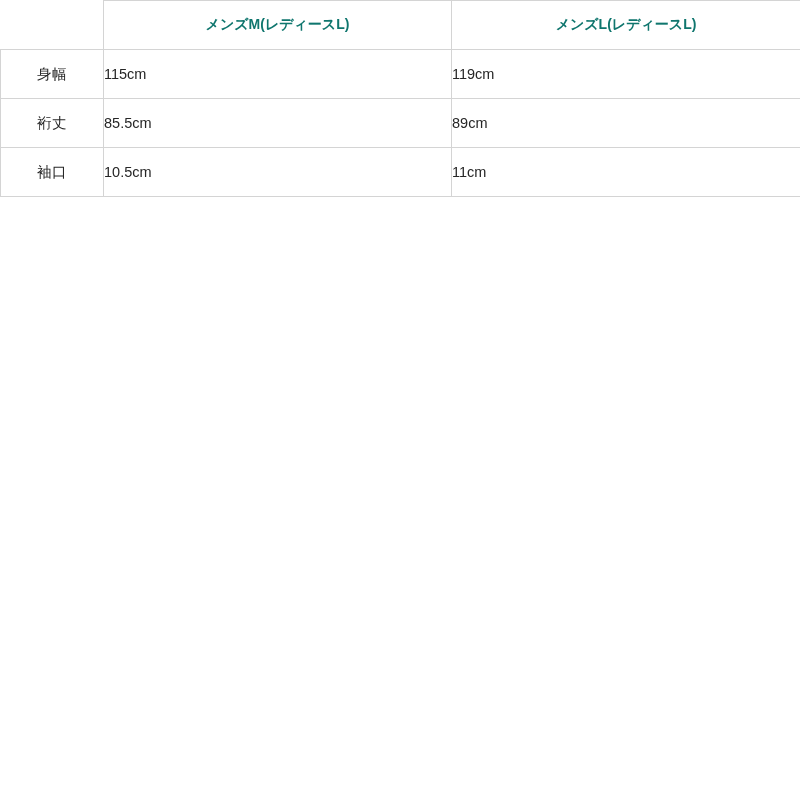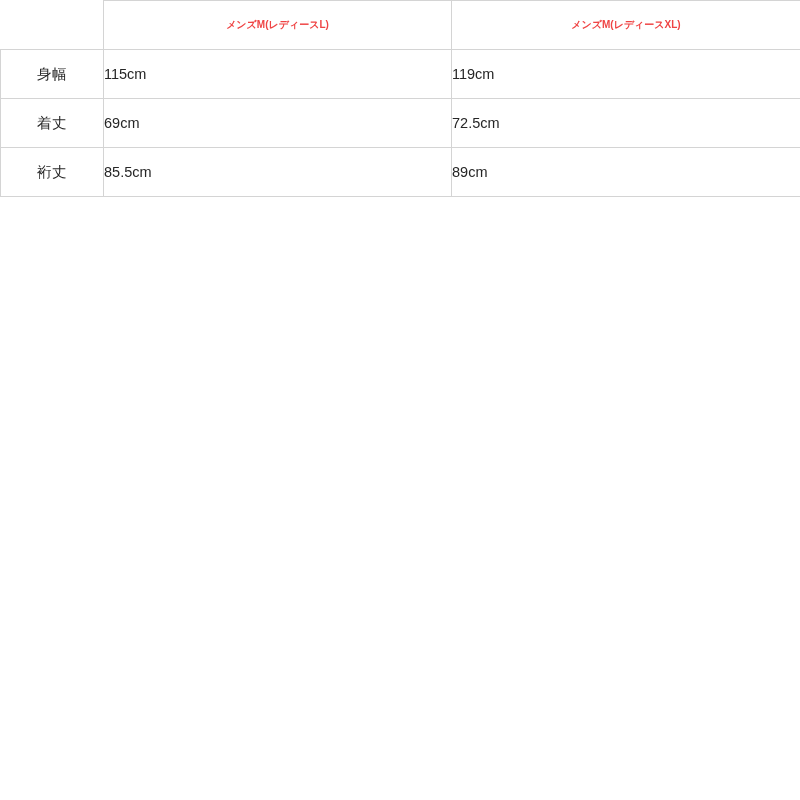--- a/index.html
+++ b/index.html
@@ -37,23 +37,23 @@
     height: 48px;
     vertical-align: middle;
     font-weight: normal;
     font-size: 14.5px;
     color: #262626;
     background: #ffffff;
   }
   table.size-table tr.header-row th {
     height: 48px;
     font-weight: bold;
-    font-size: 10px;
+    font-size: 14px;
     text-align: center;
-    color: #ef4444;
+    color: #0f766e;
   }
   table.size-table tr.header-row th.corner {
     border-left: 1px solid #ffffff;
     border-top: 1px solid #ffffff;
     background: #ffffff;
   }
   td.row-label {
     text-align: center;
     font-size: 14.5px;
     color: #1a1a1a;
@@ -80,36 +80,36 @@
   <table class="size-table">
     <colgroup>
       <col class="c-label">
       <col class="c-m">
       <col class="c-l">
     </colgroup>
     <thead>
       <tr class="header-row">
         <th class="corner"></th>
         <th>メンズM(レディースL)</th>
-        <th>メンズM(レディースXL)</th>
+        <th>メンズL(レディースL)</th>
       </tr>
     </thead>
     <tbody>
       <tr>
         <td class="row-label">身幅</td>
         <td class="value">115cm</td>
         <td class="value">119cm</td>
       </tr>
       <tr>
-        <td class="row-label">着丈</td>
-        <td class="value">69cm</td>
-        <td class="value">72.5cm</td>
-      </tr>
-      <tr>
         <td class="row-label">裄丈</td>
         <td class="value">85.5cm</td>
         <td class="value">89cm</td>
+      </tr>
+      <tr>
+        <td class="row-label">袖口</td>
+        <td class="value">10.5cm</td>
+        <td class="value">11cm</td>
       </tr>
     </tbody>
   </table>
 
   <div class="filler"></div>
 </div>
 
 </body></html>

